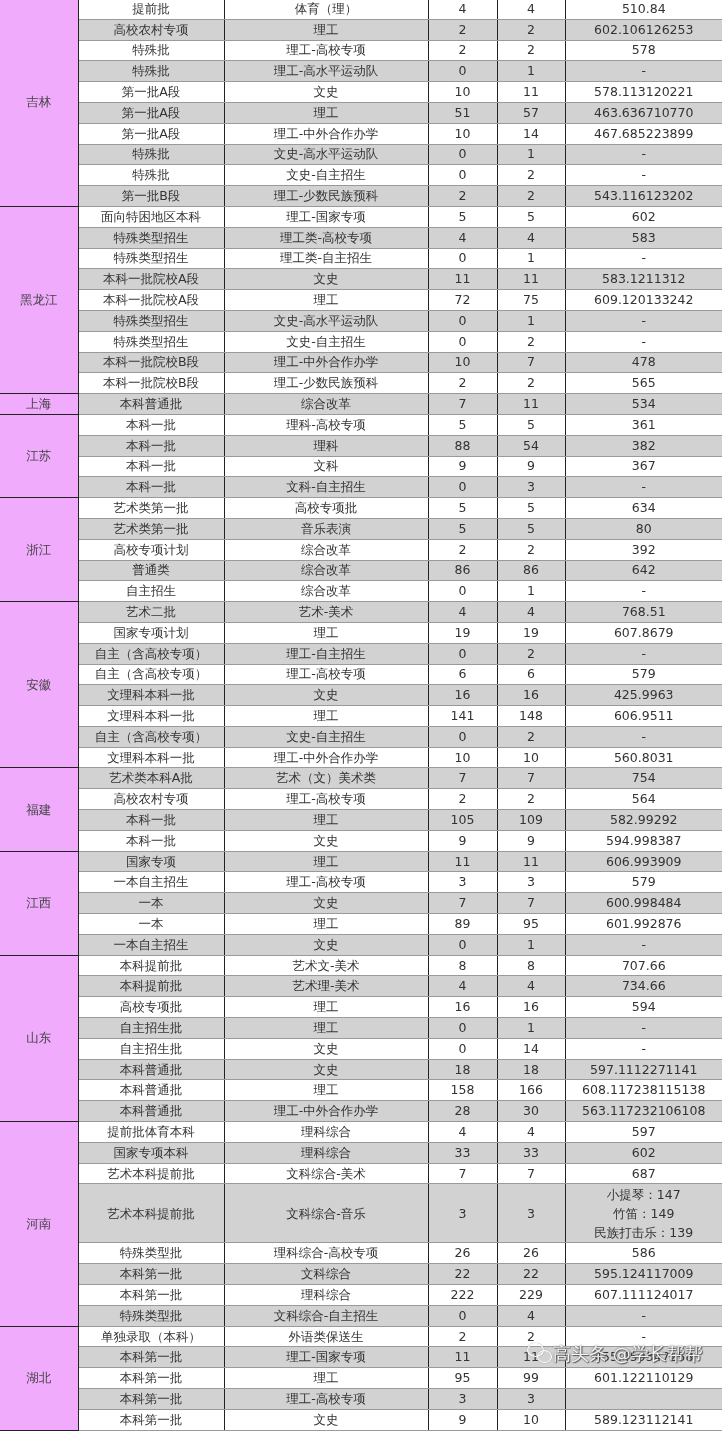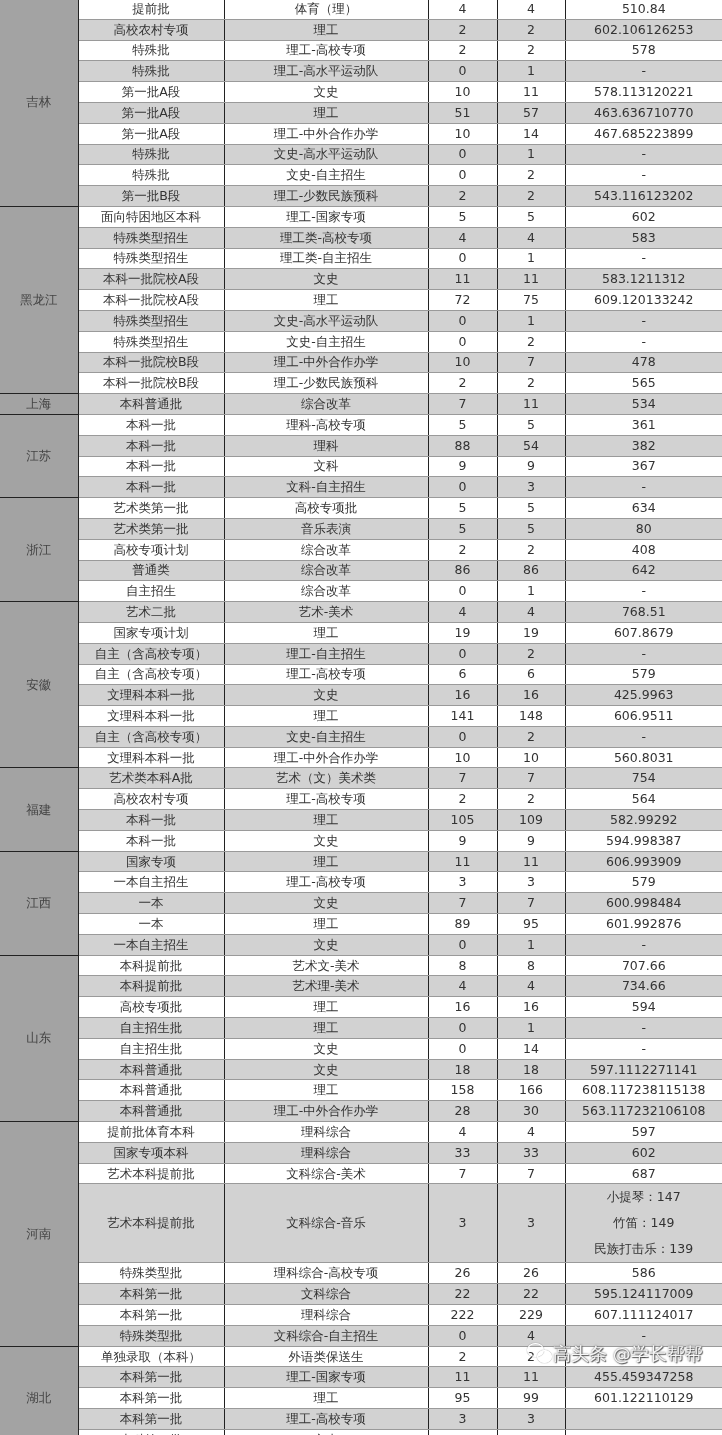--- a/index.html
+++ b/index.html
@@ -4,26 +4,26 @@
 <style>
   html, body { margin: 0; padding: 0; background: #ffffff; }
   body { width: 722px; height: 1435px; overflow: hidden; position: relative;
          font-family: "DejaVu Sans", sans-serif; color: #333; }
   table { border-collapse: collapse; table-layout: fixed; width: 722px; position: absolute; top: -2px; left: 0; }
   col.c0 { width: 78px; } col.c1 { width: 146px; } col.c2 { width: 204px; }
   col.c3 { width: 69px; } col.c4 { width: 68px; } col.c5 { width: 157px; }
   td { height: 19.8px; padding: 0; text-align: center; vertical-align: middle;
        font-size: 12.5px; line-height: 14px; border-left: 1px solid #222; border-right: 1px solid #222;
        border-top: 1px solid #9a9a9a; border-bottom: 1px solid #9a9a9a; white-space: nowrap; overflow: hidden; }
-  td.prov { background: #a3a3a3; border-left: none; border-top: 1.5px solid #222; border-bottom: 1.5px solid #222; color:#444; }
+  td.prov { background: #f0abfc; border-left: none; border-top: 1.5px solid #222; border-bottom: 1.5px solid #222; color:#444; }
   tr.shade td.cell { background: #d2d2d2; }
   tr.plain td.cell { background: #ffffff; }
   tr.grp-start td.cell { border-top: 1.5px solid #222; }
   td.last { border-right: none; }
-  td.multi { line-height: 26px; height: 58px; white-space: normal; }
+  td.multi { line-height: 19px; height: 58px; white-space: normal; }
   .watermark { position: absolute; left: 527px; top: 1342px; display: flex; align-items: center;
                color: rgba(255,255,255,0.92); font-size: 18px;
                text-shadow: 0 0 2px #555, 1px 1px 1px #555; }
   .wm-icon { width: 26px; height: 22px; position: relative; }
   .wm-icon span { position: absolute; border: 1.5px solid #fff; border-radius: 50%; box-shadow: 0 0 1px #555; }
 </style>
 </head>
 <body>
 
 <table>
@@ -221,21 +221,21 @@
         <td class="cell">音乐表演</td>
         <td class="cell">5</td>
         <td class="cell">5</td>
         <td class="cell last">80</td>
       </tr>
       <tr class="plain">
         <td class="cell">高校专项计划</td>
         <td class="cell">综合改革</td>
         <td class="cell">2</td>
         <td class="cell">2</td>
-        <td class="cell last">408</td>
+        <td class="cell last">392</td>
       </tr>
       <tr class="shade">
         <td class="cell">普通类</td>
         <td class="cell">综合改革</td>
         <td class="cell">86</td>
         <td class="cell">86</td>
         <td class="cell last">642</td>
       </tr>
       <tr class="plain">
         <td class="cell">自主招生</td>

